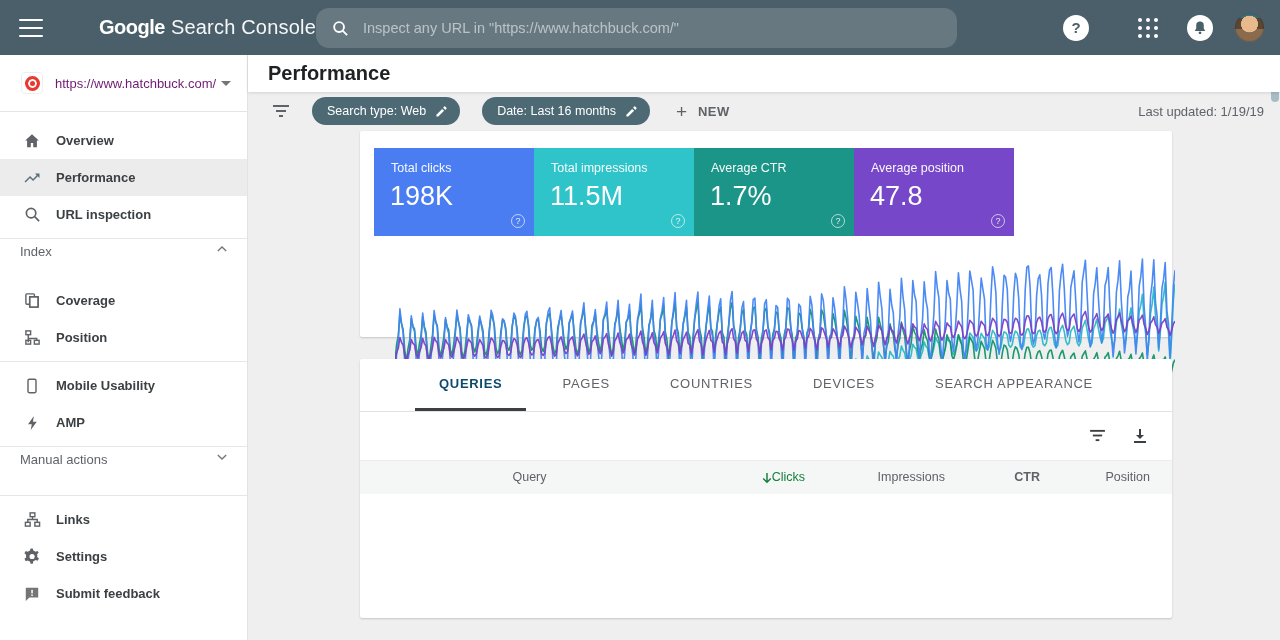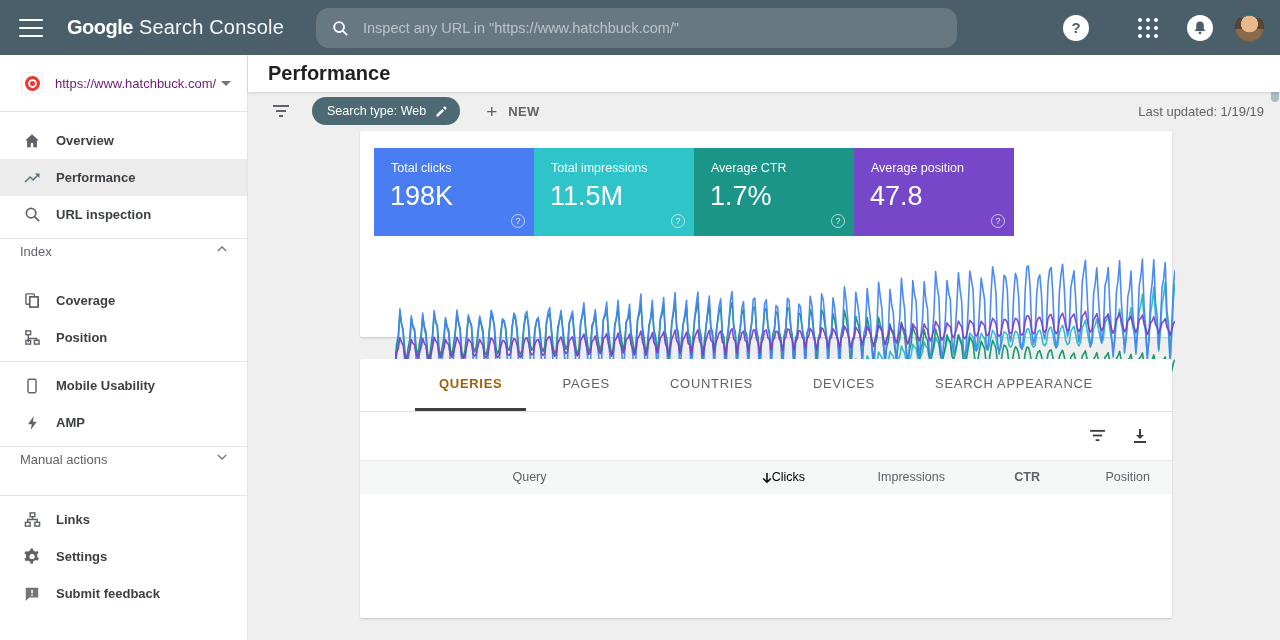--- a/index.html
+++ b/index.html
@@ -4,21 +4,21 @@
 <style>
   * { margin:0; padding:0; box-sizing:border-box; }
   html,body { width:1280px; height:640px; overflow:hidden;
     font-family:"Liberation Sans","DejaVu Sans",sans-serif; background:#efefef; }
 
   
   .topbar { height:55px; background:#4a5f69; display:flex; align-items:center; position:relative; z-index:30; }
   .hamburger { width:24px; height:18px; margin-left:19px; display:flex; flex-direction:column; justify-content:space-between; cursor:pointer; }
   .hamburger span { display:block; height:2px; background:#fff; border-radius:1px; }
   .brand { margin-left:24px; color:#fff; font-size:20px; letter-spacing:.2px; white-space:nowrap; }
-  .brand .g { font-weight:700; letter-spacing:-0.5px; margin-right:6px; }
+  .brand .g { font-weight:700; letter-spacing:-0.5px; margin-right:6px;margin-left:32px; }
   .brand .sc { font-weight:400; opacity:.95; }
   .searchbox { position:absolute; left:316px; top:8px; width:641px; height:40px;
     background:rgba(255,255,255,.16); border-radius:13px; display:flex; align-items:center; }
   .searchbox svg { margin:0 14px 0 16px; flex:0 0 auto; }
   .searchbox input { flex:1; background:transparent; border:none; outline:none; color:#fff;
     font-size:14.5px; font-family:inherit; }
   .searchbox input::placeholder { color:rgba(255,255,255,.55); }
   .topbar-right { position:absolute; right:0; top:0; height:55px; display:flex; align-items:center; }
   .disc { width:26px; height:26px; border-radius:50%; background:#fff; display:flex; align-items:center; justify-content:center; cursor:pointer; }
   .help-disc { margin-right:46px; color:#4a5f69; font-weight:700; font-size:15px; }
@@ -79,27 +79,27 @@
   .plot { position:absolute; left:35px; top:108px; width:780px; height:165px; }
   .x-axis { position:absolute; left:35px; top:280px; width:780px; height:16px; }
   .x-axis span { position:absolute; transform:translateX(-50%); font-size:12px; color:#757575; white-space:nowrap; }
   .anno-marker { position:absolute; width:15px; height:15px; border-radius:50%; background:#9e9e9e; color:#fff;
     font-size:10px; display:flex; align-items:center; justify-content:center; top:257px; cursor:pointer; }
 
   
   .tables-card { height:400px; }
   .tabs { height:53px; border-bottom:1px solid #e2e2e2; display:flex; justify-content:space-between; padding:0 55px; }
   .tab { font-size:13px; letter-spacing:.7px; color:#5f6368; display:flex; align-items:center; padding:0 24px; cursor:pointer; border-bottom:3px solid transparent; }
-  .tab.active { color:#a16207; font-weight:700; border-bottom-color:#3c4043; }
+  .tab.active { color:#0c4a6e; font-weight:700; border-bottom-color:#3c4043; }
   .tbl-toolbar { height:48px; display:flex; align-items:center; justify-content:flex-end; gap:26px; padding-right:24px; }
   .tool-ic { color:#3c4043; cursor:pointer; display:flex; }
   .thead { height:34px; background:#f5f6f6; border-top:1px solid #ededed; display:flex; align-items:center; font-size:12.5px; color:#5f6368; padding-right:22px; }
   .th { text-align:right; flex:0 0 auto; cursor:pointer; }
   .th-query { flex:1; text-align:center; padding-left:34px; }
-  .th-clicks { width:140px; display:flex; justify-content:flex-end; align-items:flex-end; color:#000000; }
+  .th-clicks { width:140px; display:flex; justify-content:flex-end; align-items:flex-end; color:#15803d; }
   .th-impr { width:140px; } .th-ctr { width:95px;font-weight:bold; } .th-pos { width:110px; }
 
   
   .page-scrollbar { position:fixed; right:1px; top:56px; width:8px; height:583px; }
   .page-scrollbar .thumb { width:8px; height:46px; background:#a8bcc6; border-radius:4px; }
 </style>
 </head>
 <body>
 
 <div class="topbar">
@@ -276,20 +276,26 @@
     </div>
 
     <div class="filterbar">
       <svg class="funnel" width="18" height="14" viewBox="0 0 18 14" stroke="currentColor" stroke-width="2" fill="none">
           <line x1="1" y1="2" x2="17" y2="2"></line>
           <line x1="4" y1="7" x2="14" y2="7"></line>
           <line x1="7" y1="12" x2="11" y2="12"></line>
         </svg>
       <div class="chip">
         <span>Search type: Web</span>
+        <svg width="13" height="13" viewBox="0 0 14 14" fill="#fff">
+            <path d="M1.5 10.4V12.5h2.1l6.2-6.2-2.1-2.1zM12.3 4.1a.8.8 0 0 0 0-1.1l-1.3-1.3a.8.8 0 0 0-1.1 0l-1.2 1.2 2.4 2.4z"></path>
+          </svg>
+      </div>
+      <div class="chip">
+        <span>Date: Last 16 months</span>
         <svg width="13" height="13" viewBox="0 0 14 14" fill="#fff">
             <path d="M1.5 10.4V12.5h2.1l6.2-6.2-2.1-2.1zM12.3 4.1a.8.8 0 0 0 0-1.1l-1.3-1.3a.8.8 0 0 0-1.1 0l-1.2 1.2 2.4 2.4z"></path>
           </svg>
       </div>
       <div class="new-btn">
         <span class="plus">+</span>
         <span class="nbl">NEW</span>
       </div>
       <div class="last-updated">Last updated: 1/19/19</div>
     </div>

